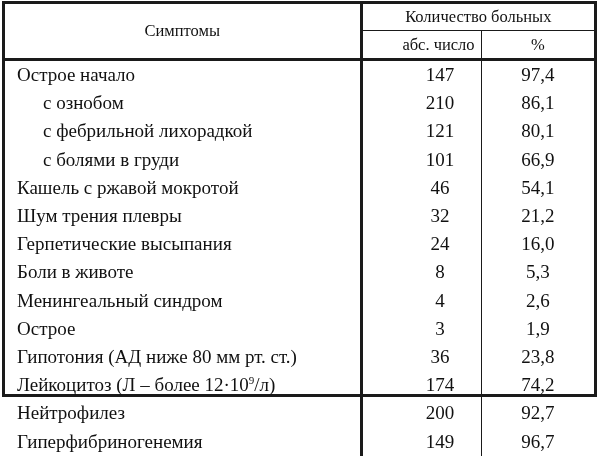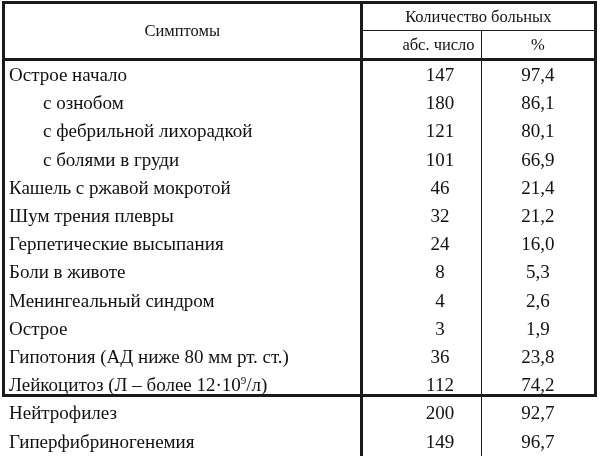--- a/index.html
+++ b/index.html
@@ -69,21 +69,21 @@
 
     td {
       font-size: 19px;
       padding: 0;
       height: 28.2px;
       line-height: 28px;
       white-space: nowrap;
       vertical-align: middle;
     }
     td.sym {
-      padding-left: 4px;
+      padding-left: 12px;
     }
     td.sym.indent {
       padding-left: 38px;
     }
     td.abs {
       text-align: center;
       border-left: 3px solid #1a1a1a;
       padding-left: 37px;
     }
     td.pct {
@@ -117,37 +117,37 @@
       </tr>
     </thead>
     <tbody id="rows">
       <tr>
         <td class="sym">Острое начало</td>
         <td class="abs">147</td>
         <td class="pct">97,4</td>
       </tr>
       <tr>
         <td class="sym indent">с ознобом</td>
-        <td class="abs">180</td>
+        <td class="abs">210</td>
         <td class="pct">86,1</td>
       </tr>
       <tr>
         <td class="sym indent">с фебрильной лихорадкой</td>
         <td class="abs">121</td>
         <td class="pct">80,1</td>
       </tr>
       <tr>
         <td class="sym indent">с болями в груди</td>
         <td class="abs">101</td>
         <td class="pct">66,9</td>
       </tr>
       <tr>
         <td class="sym">Кашель с ржавой мокротой</td>
         <td class="abs">46</td>
-        <td class="pct">21,4</td>
+        <td class="pct">54,1</td>
       </tr>
       <tr>
         <td class="sym">Шум трения плевры</td>
         <td class="abs">32</td>
         <td class="pct">21,2</td>
       </tr>
       <tr>
         <td class="sym">Герпетические высыпания</td>
         <td class="abs">24</td>
         <td class="pct">16,0</td>
@@ -167,21 +167,21 @@
         <td class="abs">3</td>
         <td class="pct">1,9</td>
       </tr>
       <tr>
         <td class="sym">Гипотония (АД ниже 80 мм рт. ст.)</td>
         <td class="abs">36</td>
         <td class="pct">23,8</td>
       </tr>
       <tr>
         <td class="sym"><span>Лейкоцитоз (Л – более 12·10</span><sup>9</sup><span>/л)</span></td>
-        <td class="abs">112</td>
+        <td class="abs">174</td>
         <td class="pct">74,2</td>
       </tr>
       <tr>
         <td class="sym">Нейтрофилез</td>
         <td class="abs">200</td>
         <td class="pct">92,7</td>
       </tr>
       <tr>
         <td class="sym">Гиперфибриногенемия</td>
         <td class="abs">149</td>

